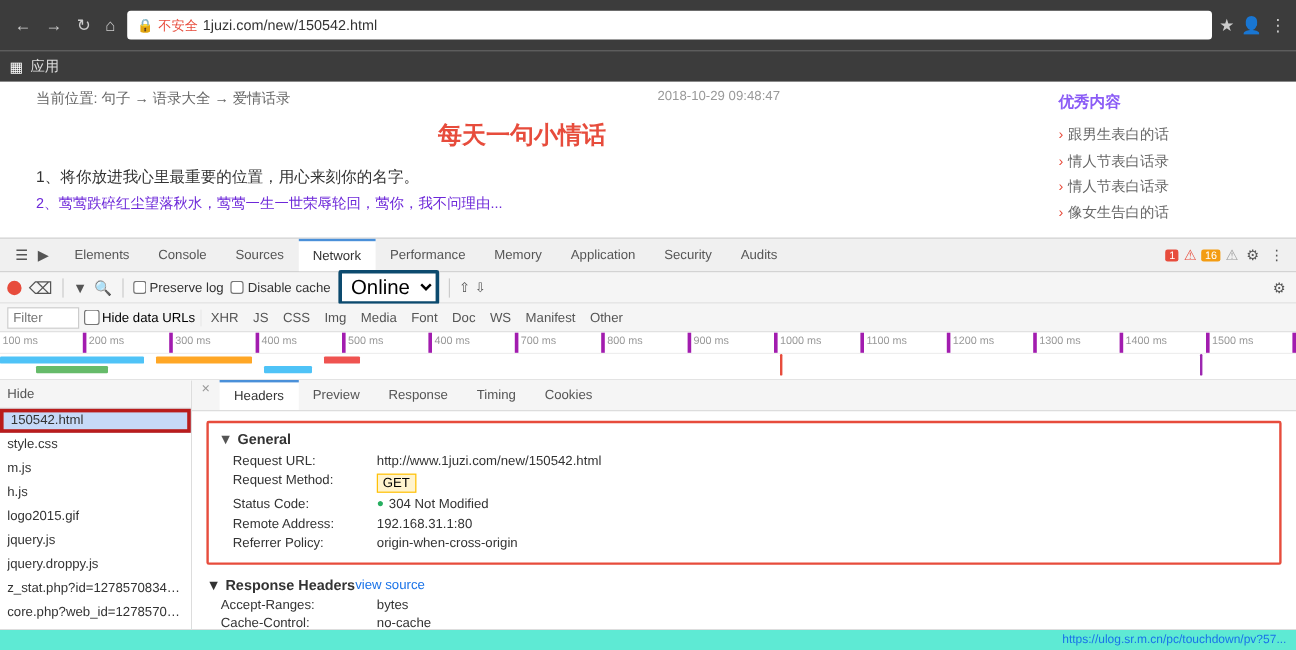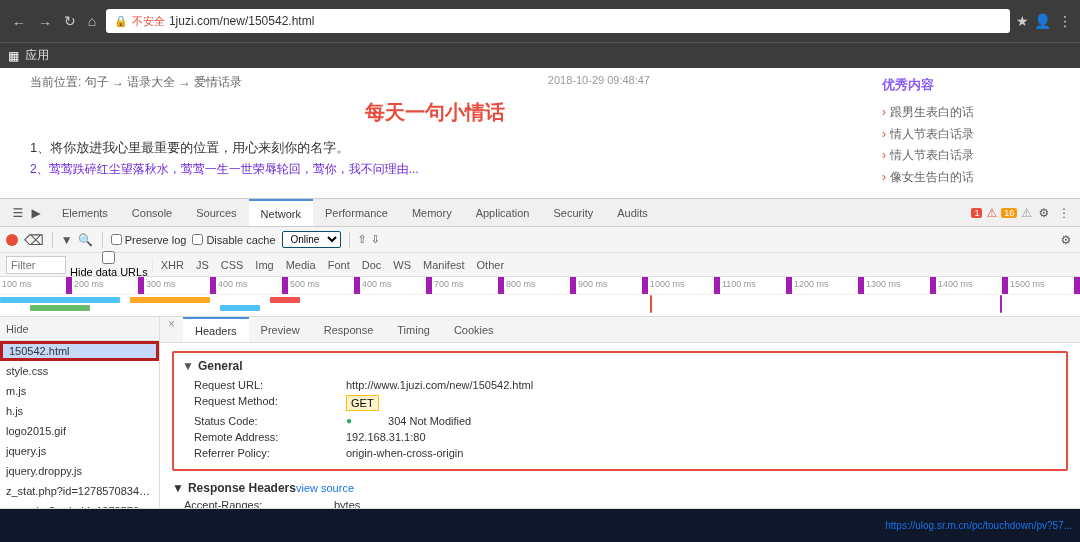--- a/index.html
+++ b/index.html
@@ -43,33 +43,33 @@
 
     
     .network-toolbar { background: #f5f5f5; border-bottom: 1px solid #ddd; height: 26px; display: flex; align-items: center; padding: 0 6px; gap: 6px; font-size: 11px; }
     .record-btn { width: 12px; height: 12px; background: #e74c3c; border-radius: 50%; border: none; cursor: pointer; }
     .clear-btn { background: none; border: none; cursor: pointer; color: #555; font-size: 14px; }
     .toolbar-separator { width: 1px; height: 16px; background: #ccc; margin: 0 2px; }
     .filter-icon { color: #555; font-size: 12px; }
     .search-icon { color: #555; font-size: 12px; }
     .checkbox-label { display: flex; align-items: center; gap: 3px; cursor: pointer; color: #333; font-size: 11px; }
     .checkbox-label input { width: 11px; height: 11px; }
-    .online-dropdown { background: #fff; border: 1px solid #0c4a6e; border-radius: 2px; font-size: 10px; padding: 1px 4px; cursor: pointer; }
+    .online-dropdown { background: #fff; border: 3px solid #0c4a6e; border-radius: 2px; font-size: 17px; padding: 1px 4px; cursor: pointer; }
     .upload-download { display: flex; gap: 4px; color: #555; }
 
     
     .filter-bar { background: #f5f5f5; border-bottom: 1px solid #ddd; height: 24px; display: flex; align-items: center; padding: 0 6px; gap: 4px; font-size: 11px; }
     .filter-input { border: 1px solid #ccc; height: 18px; padding: 0 4px; font-size: 11px; width: 60px; }
-    .filter-checkbox { display: flex; align-items: center; gap: 2px; cursor: pointer; flex-direction: column; }
+    .filter-checkbox { display: flex; align-items: center; gap: 2px; cursor: pointer; }
     .filter-type { cursor: pointer; padding: 1px 4px; color: #555; }
 
     
     .timeline { background: #fff; height: 40px; border-bottom: 1px solid #ddd; overflow: hidden; position: relative; }
     .timeline-ruler { display: flex; height: 18px; border-bottom: 1px solid #eee; font-size: 9px; color: #999; }
-    .timeline-mark { flex: 1; border-right: 6px solid #a21caf; padding-left: 2px; padding-top: 2px; min-width: 60px; }
+    .timeline-mark { flex: 1; border-right: 3px solid #a21caf; padding-left: 2px; padding-top: 2px; min-width: 60px; }
     .timeline-bars { height: 22px; position: relative; overflow: hidden; }
     .t-bar { position: absolute; height: 6px; top: 4px; border-radius: 1px; }
 
     
     .devtools-body { display: flex; flex: 1; overflow: hidden; }
 
     
     .file-list { width: 160px; border-right: 1px solid #ddd; background: #fff; overflow-y: auto; }
     .file-list-header { height: 24px; background: #f5f5f5; border-bottom: 1px solid #ddd; display: flex; align-items: center; padding: 0 6px; font-size: 11px; color: #555; font-weight: 500; }
     .file-item { height: 20px; display: flex; align-items: center; padding: 0 6px; font-size: 11px; color: #333; cursor: pointer; white-space: nowrap; overflow: hidden; text-overflow: ellipsis; }
@@ -80,32 +80,32 @@
     .detail-panel { flex: 1; background: #fff; overflow-y: auto; }
     .detail-tabs { height: 26px; border-bottom: 1px solid #ddd; display: flex; align-items: stretch; background: #f5f5f5; }
     .detail-tab { padding: 0 12px; font-size: 11px; cursor: pointer; display: flex; align-items: center; color: #555; }
     .detail-tab.active { background: #fff; border-top: 2px solid #4a90d9; color: #333; }
     .detail-close { padding: 0 8px; color: #999; cursor: pointer; }
 
     
     .request-details { padding: 8px 12px; }
     .section-header { font-size: 12px; font-weight: bold; color: #333; margin-bottom: 6px; display: flex; align-items: center; cursor: pointer; }
     .section-arrow { margin-right: 4px; color: #555; }
-    .detail-row { display: flex; margin-bottom: 4px; padding-left: 12px; gap: 32px; }
+    .detail-row { display: flex; margin-bottom: 4px; padding-left: 12px; }
     .detail-label { font-size: 11px; color: #333; font-weight: 500; min-width: 120px; }
     .detail-value { font-size: 11px; color: #333; }
     .status-green { color: #27ae60; font-size: 10px; }
     .general-box { border: 2px solid #e74c3c; border-radius: 2px; padding: 6px 8px; margin-bottom: 10px; }
     .method-highlight { background: #fff3cd; border: 1px solid #ffc107; padding: 1px 4px; font-size: 11px; }
     .response-headers-section { margin-top: 4px; }
     .response-label { font-size: 12px; font-weight: bold; color: #333; margin-bottom: 4px; display: flex; align-items: center; }
     .view-source-link { font-size: 11px; color: #1a73e8; margin-left: 0; cursor: pointer; font-weight: normal; }
     .resp-row { display: flex; margin-bottom: 3px; padding-left: 12px; }
     .resp-label { font-size: 11px; color: #333; font-weight: 500; min-width: 130px; }
-    .resp-value { font-size: 11px; color: #333; margin-left: 20px; }
+    .resp-value { font-size: 11px; color: #333; }
 
     
     ::-webkit-scrollbar { width: 6px; height: 6px; }
     ::-webkit-scrollbar-track { background: #f5f5f5; }
     ::-webkit-scrollbar-thumb { background: #ccc; border-radius: 3px; }
   </style>
 </head>
 <body>
 
 <div class="browser-chrome">
@@ -341,16 +341,16 @@
           <div class="resp-row">
             <span class="resp-label">Cache-Control:</span>
             <span class="resp-value">no-cache</span>
           </div>
 
         </div>
       </div>
     </div>
   </div>
 
-  <div style="height:34px; background:#0f172a; border-top:1px solid #ddd; display:flex; align-items:center; padding:0 8px; font-size:10px; color:#1a73e8; justify-content:flex-end;">
+  <div style="height:18px; background:#5eead4; border-top:1px solid #ddd; display:flex; align-items:center; padding:0 8px; font-size:10px; color:#1a73e8; justify-content:flex-end;">
     <span>https://ulog.sr.m.cn/pc/touchdown/pv?57...</span>
   </div>
 </div>
 
 </body></html>

